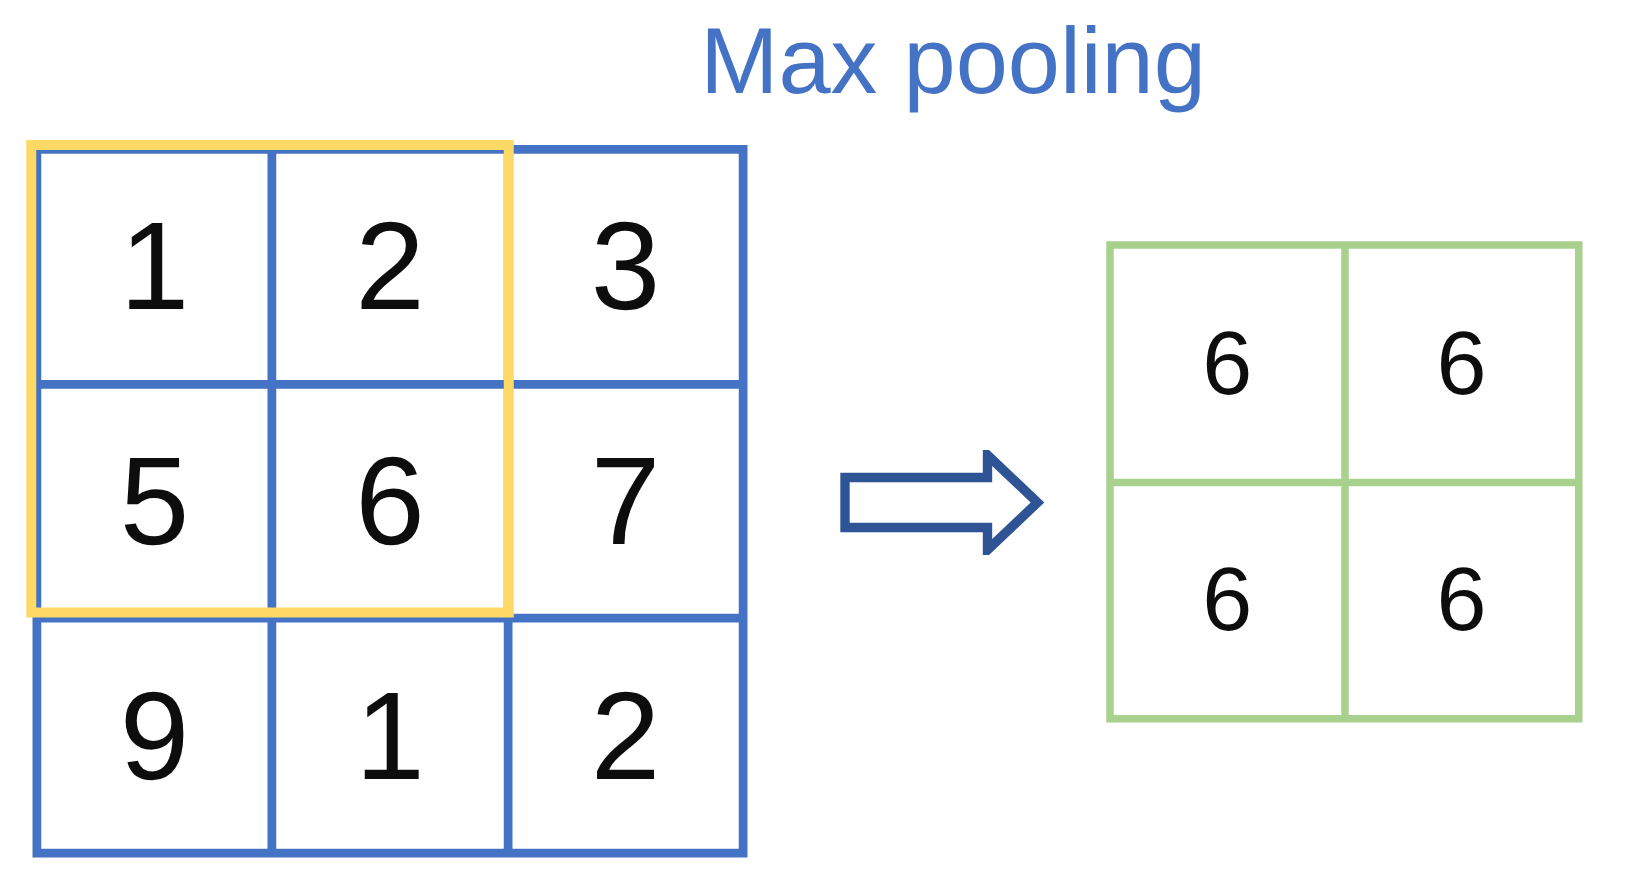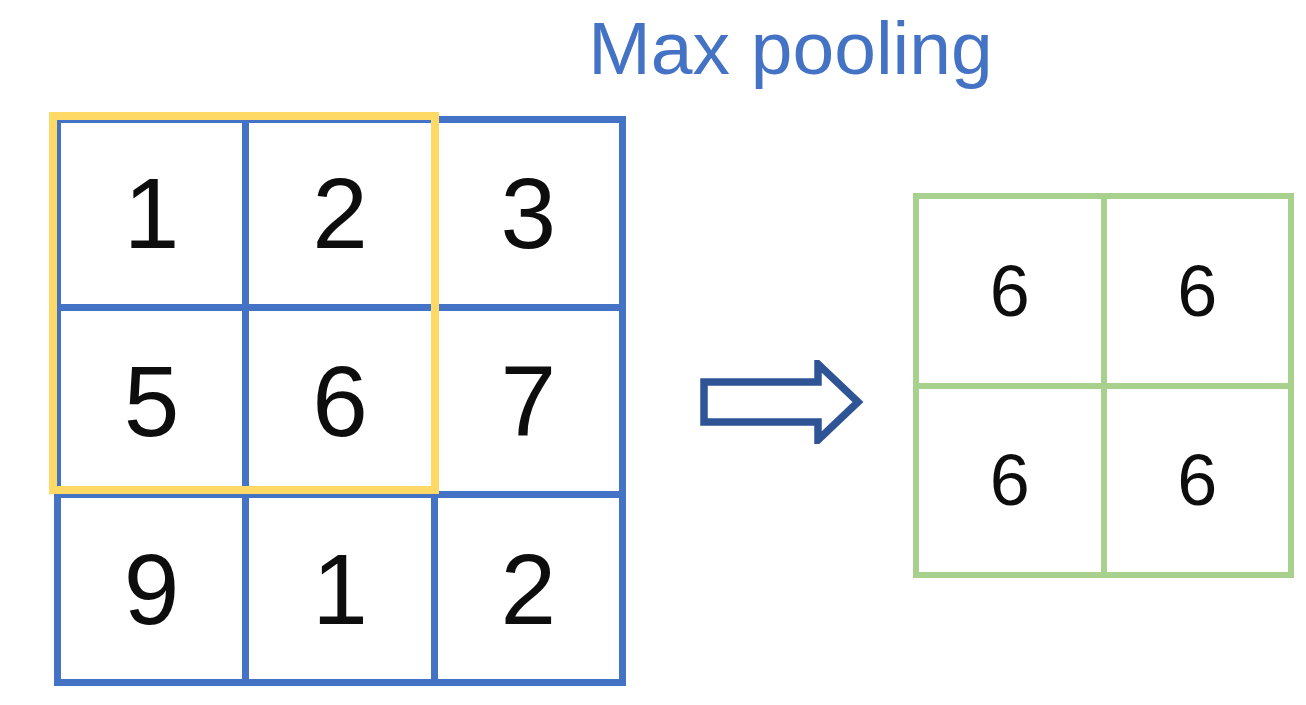--- a/index.html
+++ b/index.html
@@ -10,21 +10,20 @@
     width: 1306px;
     height: 705px;
     position: relative;
     overflow: hidden;
     background: var(--background, #ffffff);
     font-family: "Liberation Sans", sans-serif;
   }
   .canvas {
     position: absolute;
     inset: 0;
-    margin-left: 28px;
   }
   .title {
     position: absolute;
     left: 460px;
     top: 0px;
     width: 605px;
     height: 96px;
     display: flex;
     align-items: center;
     justify-content: center;

